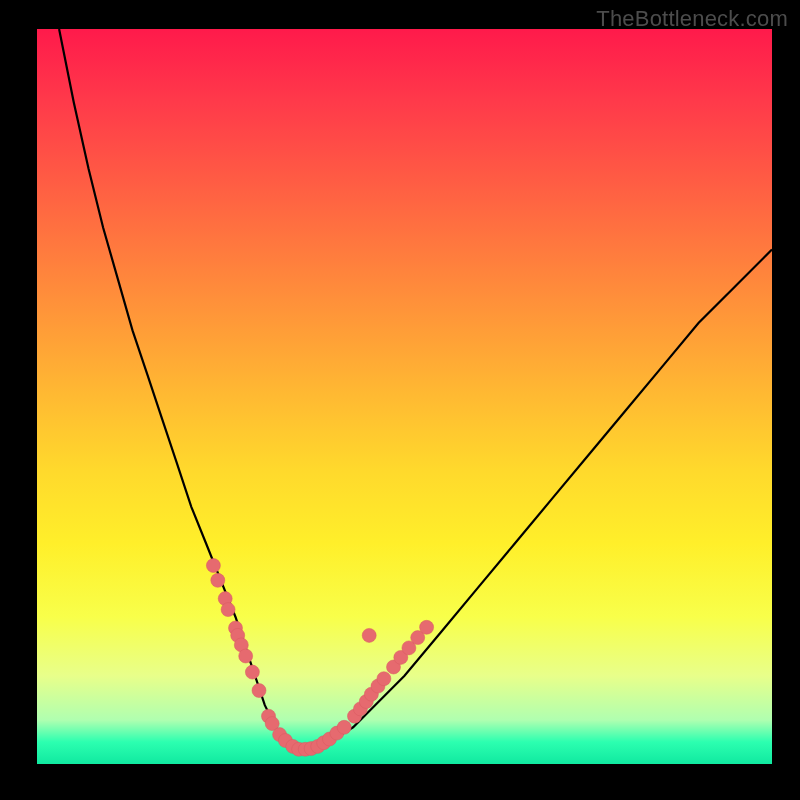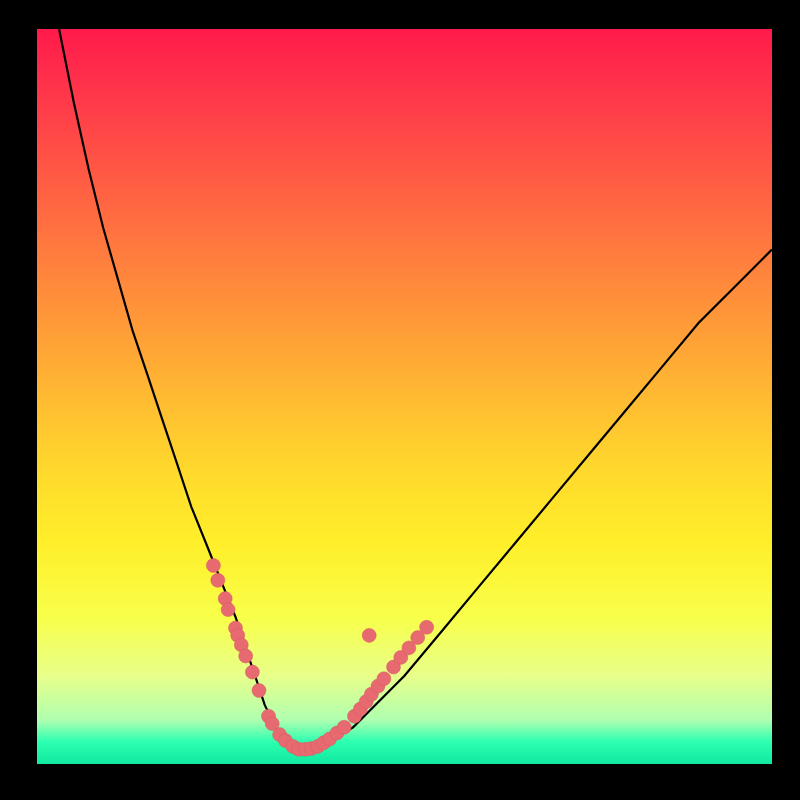--- a/index.html
+++ b/index.html
@@ -90,13 +90,14 @@
           <circle cx="346.9" cy="649.7" r="7" fill="#e66a6f" stroke="#d85a60" stroke-width="0.5"></circle>
           <circle cx="356.5" cy="638.0" r="7" fill="#e66a6f" stroke="#d85a60" stroke-width="0.5"></circle>
           <circle cx="363.8" cy="628.4" r="7" fill="#e66a6f" stroke="#d85a60" stroke-width="0.5"></circle>
           <circle cx="371.9" cy="618.9" r="7" fill="#e66a6f" stroke="#d85a60" stroke-width="0.5"></circle>
           <circle cx="380.7" cy="608.6" r="7" fill="#e66a6f" stroke="#d85a60" stroke-width="0.5"></circle>
           <circle cx="389.6" cy="598.3" r="7" fill="#e66a6f" stroke="#d85a60" stroke-width="0.5"></circle>
           <circle cx="332.2" cy="606.4" r="7" fill="#e66a6f" stroke="#d85a60" stroke-width="0.5"></circle>
         </g>
     </svg>
   </div>
+  <div class="watermark">TheBottleneck.com</div>
 </div>
 
 </body></html>

